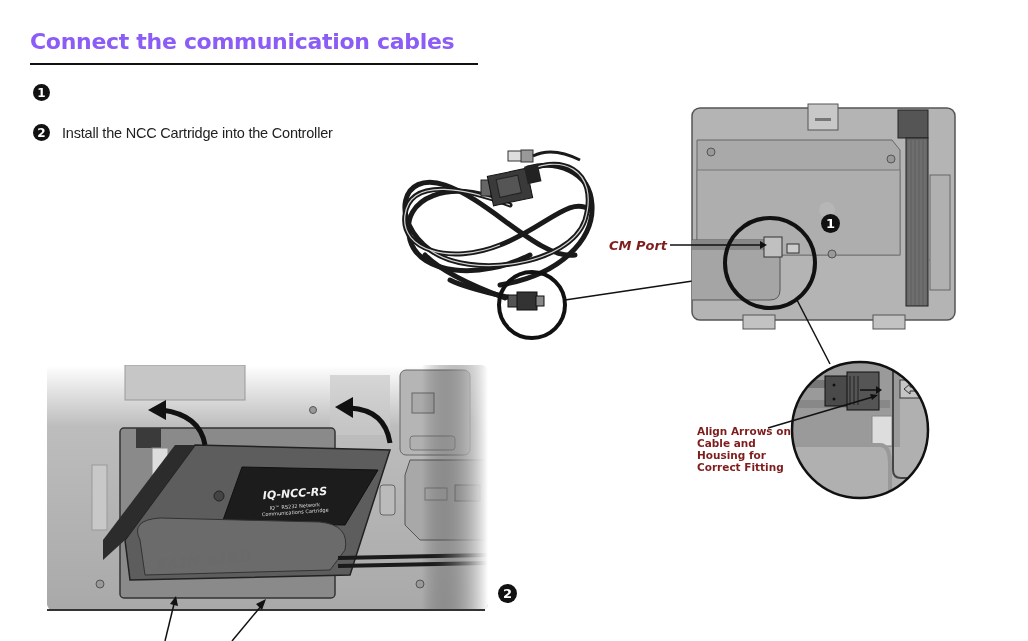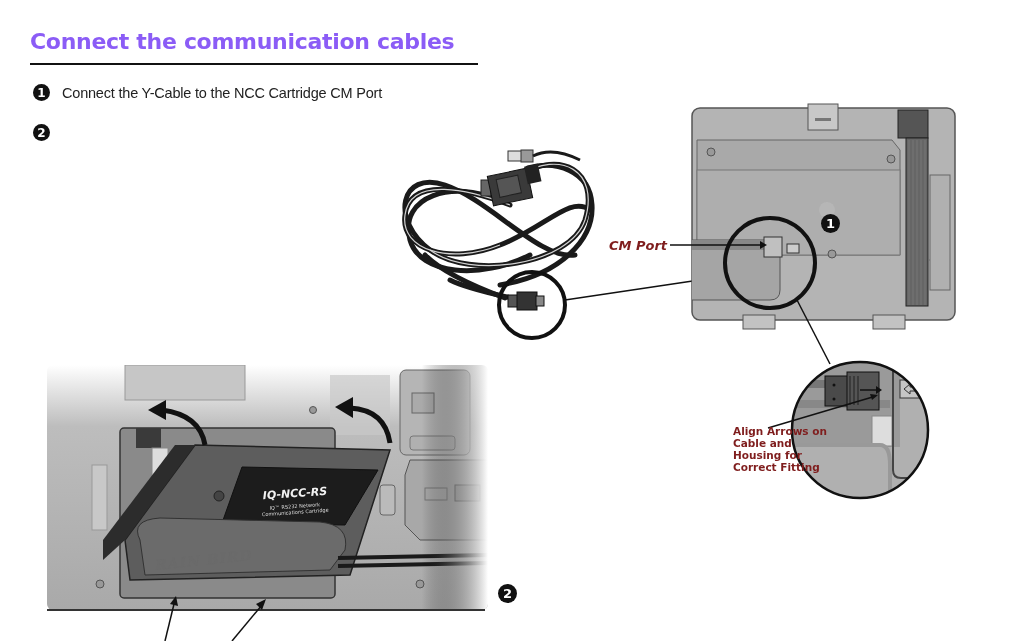--- a/index.html
+++ b/index.html
@@ -6,42 +6,42 @@
   body { width: 1028px; height: 641px; position: relative; overflow: hidden; font-family: "DejaVu Sans", sans-serif; color: #111; }
   .title { position: absolute; left: 30px; top: 29px; font-family: "DejaVu Sans", sans-serif; font-weight: bold; font-size: 22px; letter-spacing: -0.3px; color: #8b5cf6; margin: 0; }
   .rule { position: absolute; left: 30px; top: 63px; width: 448px; height: 2px; background: #111; }
   .step { position: absolute; left: 33px; display: flex; align-items: center; }
   .badge { width: 17px; height: 17px; border-radius: 50%; background: #111; color: #fff; font-weight: bold; font-size: 12px; display: flex; align-items: center; justify-content: center; font-family: "DejaVu Sans", sans-serif; }
   .step-text { margin-left: 12px; font-family: "Liberation Sans", sans-serif; font-size: 14.5px; color: #222; letter-spacing: -0.2px; }
   .step1 { top: 84px; }
   .step2 { top: 124px; }
   .callout { position: absolute; font-family: "DejaVu Sans", sans-serif; font-weight: bold; color: #7f1d1d; }
   .cm-port { left: 609px; top: 238px; font-style: italic; font-size: 13px; }
-  .align-note { left: 697px; top: 425px; font-size: 10.5px; line-height: 12px; width: 110px; margin-left: 36px; }
+  .align-note { left: 697px; top: 425px; font-size: 10.5px; line-height: 12px; width: 110px; }
   .big-badge { position: absolute; width: 19px; height: 19px; border-radius: 50%; background: #111; color: #fff; font-weight: bold; font-size: 13px; display: flex; align-items: center; justify-content: center; }
   .b1 { left: 821px; top: 214px; }
   .b2 { left: 498px; top: 584px; }
   svg { position: absolute; left: 0; top: 0; }
   .cart-label { position: absolute; color: #f2f2f2; font-family: "DejaVu Sans", sans-serif; text-align: center; }
   .cart-model { left: 255px; top: 487px; font-size: 11px; font-weight: bold; font-style: italic; width: 80px; transform: rotate(-4deg); }
   .cart-sub { left: 250px; top: 503px; font-size: 5px; width: 90px; line-height: 6px; transform: rotate(-4deg); color: #ddd; }
   .brand { position: absolute; left: 155px; top: 552px; font-family: "DejaVu Serif", serif; font-style: italic; font-weight: bold; font-size: 14px; color: #6a6a6a; letter-spacing: 1px; transform: rotate(-6deg); }
 </style>
 </head>
 <body>
 
 <h1 class="title">Connect the communication cables</h1>
 <div class="rule"></div>
 
 <div class="step step1">
   <span class="badge">1</span>
-  <span class="step-text">Connect the Y-Cable to the NCC Cartridge CM Port</span>
 </div>
 <div class="step step2">
   <span class="badge">2</span>
+  <span class="step-text">Install the NCC Cartridge into the Controller</span>
 </div>
 
 <svg width="1028" height="641">
   <defs>
     <linearGradient id="fadeTop" x1="0" y1="0" x2="0" y2="1">
       <stop offset="0" stop-color="#ffffff"></stop>
       <stop offset="0.25" stop-color="#bdbdbd"></stop>
       <stop offset="1" stop-color="#a9a9a9"></stop>
     </linearGradient>
     <linearGradient id="fadeRight" x1="0" y1="0" x2="1" y2="0">

